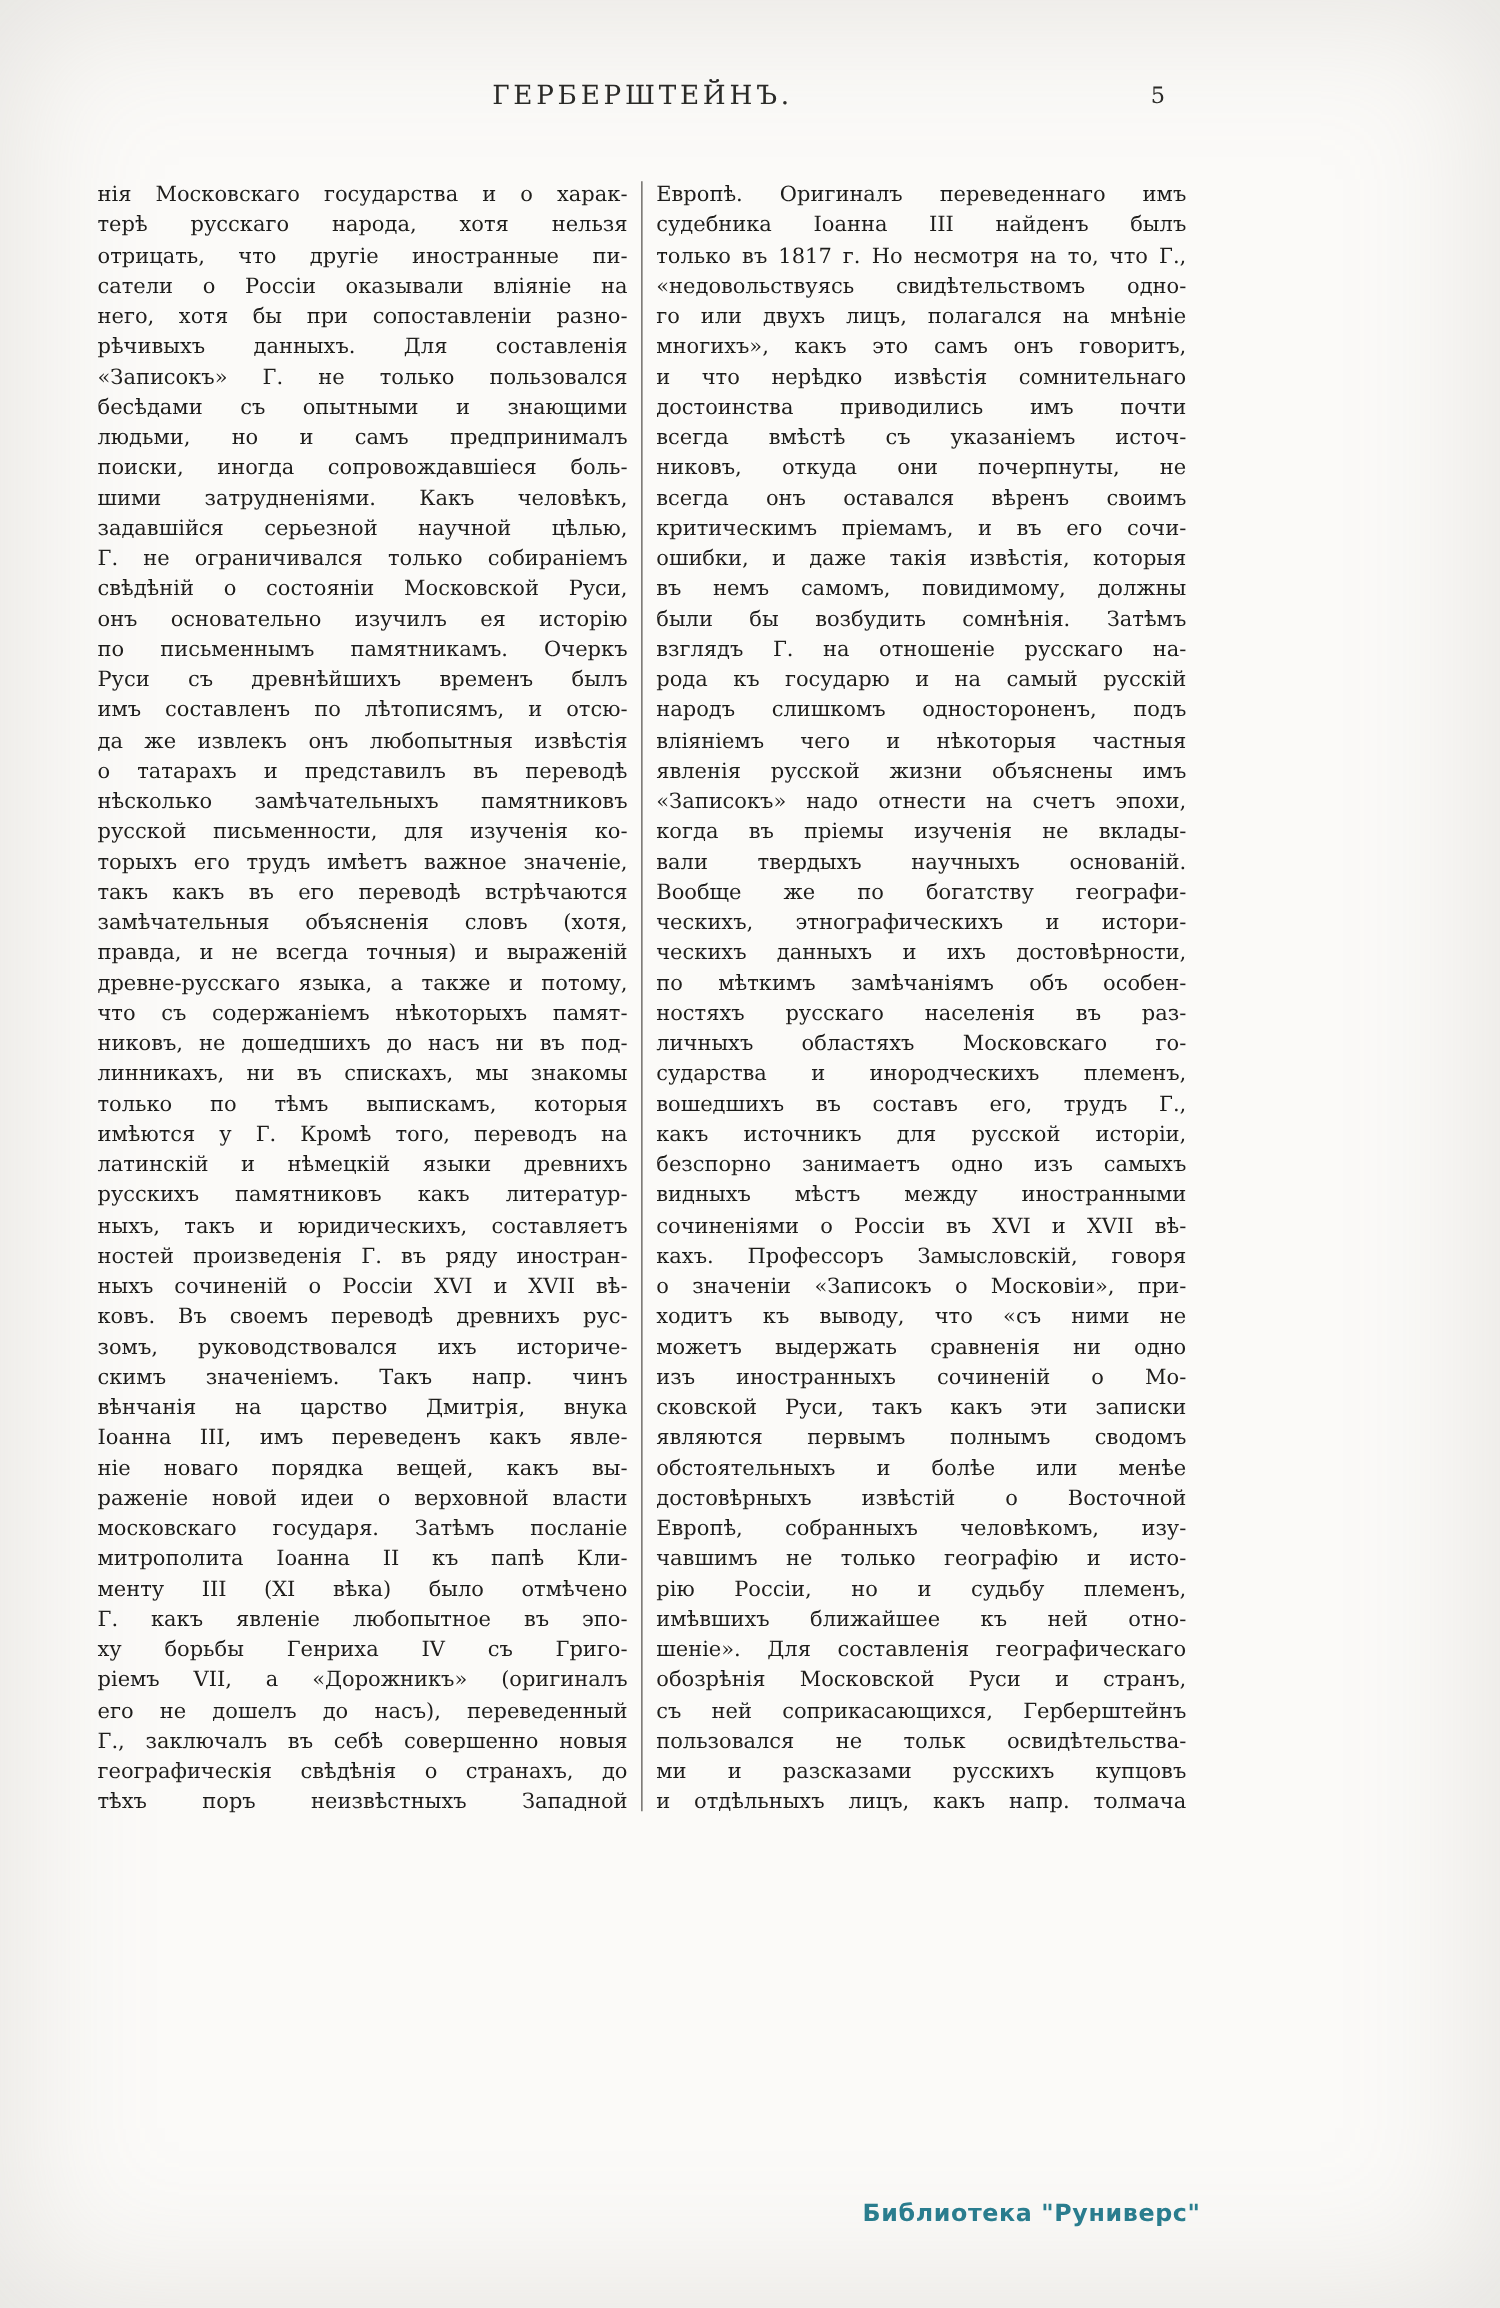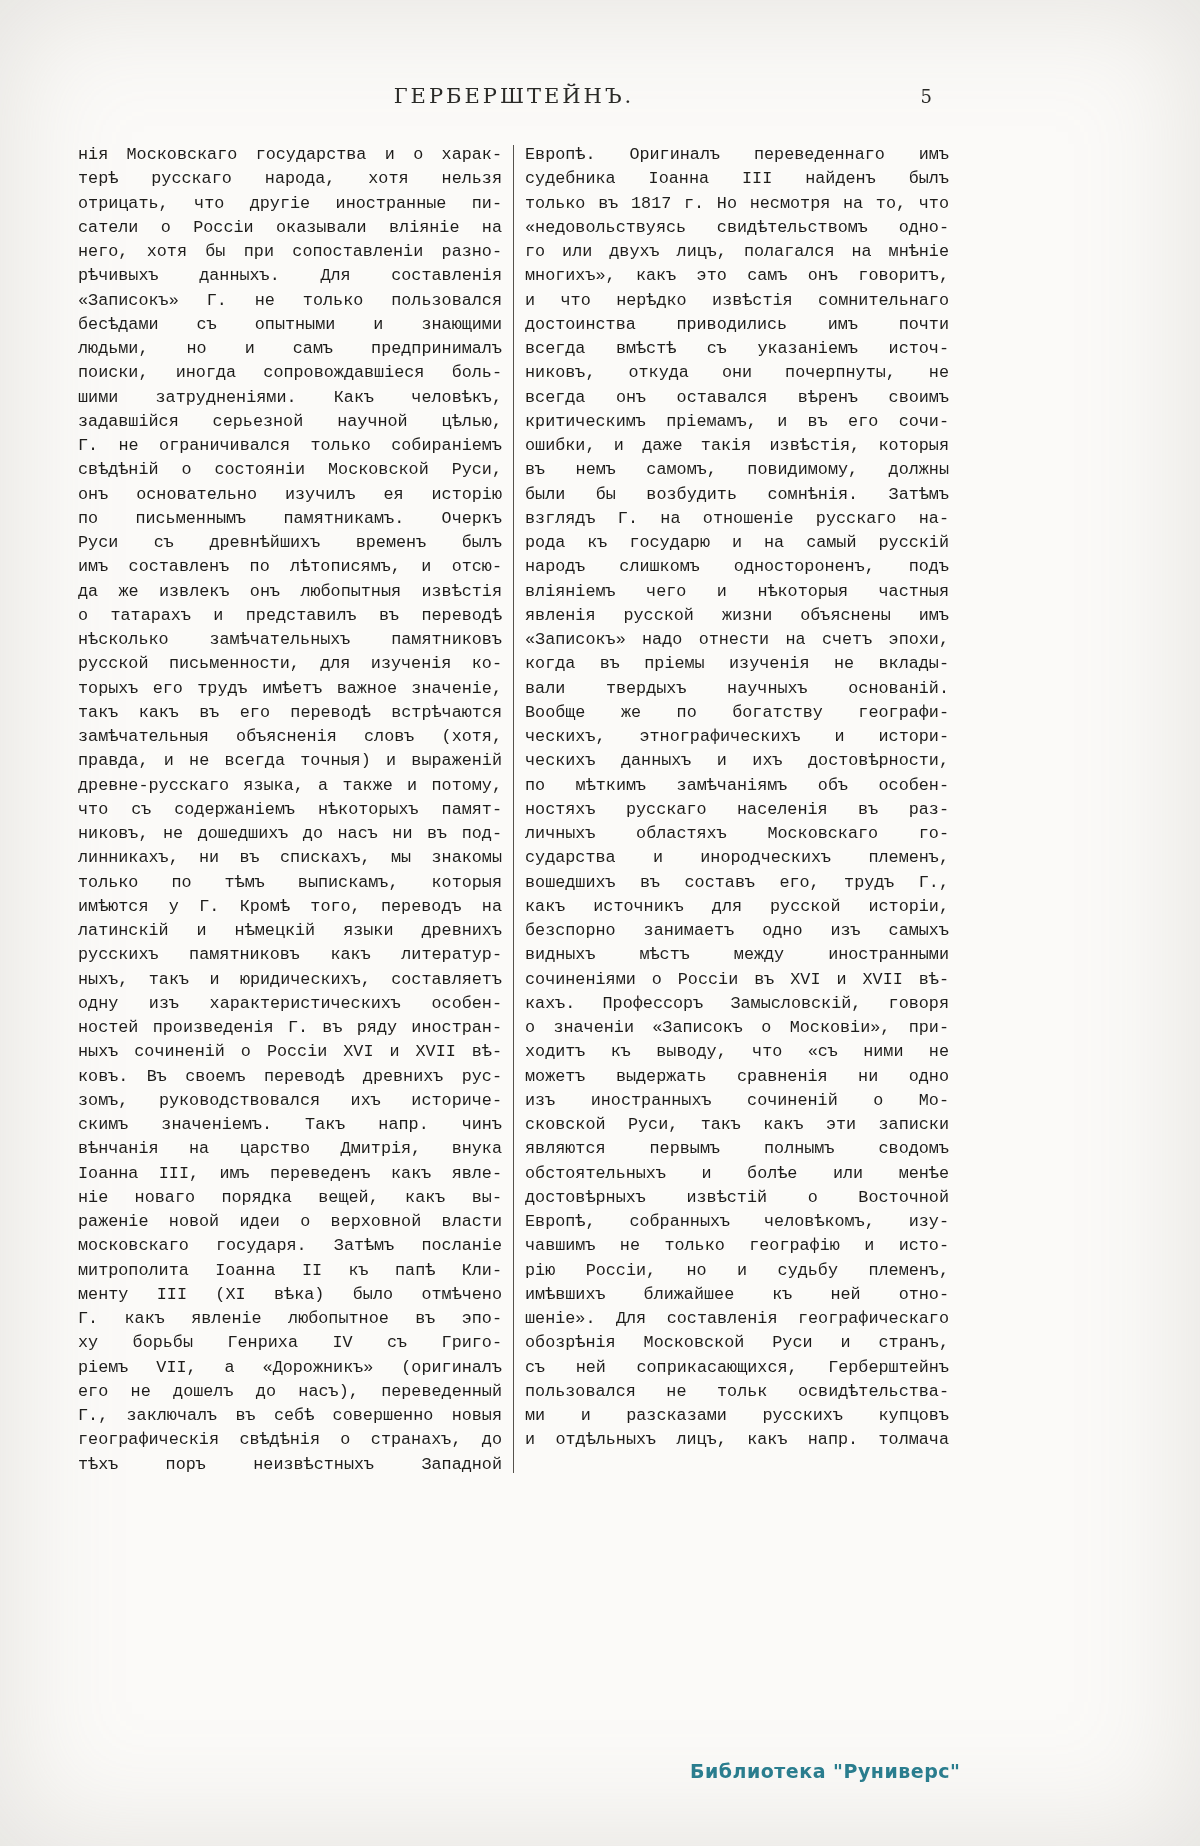--- a/index.html
+++ b/index.html
@@ -13,21 +13,21 @@
   }
   .page {
     position: absolute;
     inset: 0;
     background: #fbfaf8;
     box-shadow: inset 0 0 120px rgba(160,155,145,0.25);
   }
   .header {
     position: absolute;
     left: 78px;
-    top: 84px;
+    top: 64px;
     width: 872px;
     height: 30px;
   }
   .header-title {
     position: absolute;
     left: 0; right: 0;
     text-align: center;
     font-size: 21px;
     letter-spacing: 3px;
     color: #2a2a27;
@@ -40,21 +40,21 @@
     color: #2a2a27;
   }
   .columns {
     position: absolute;
     left: 78px;
     top: 143px;
     width: 872px;
     display: flex;
     align-items: stretch;
   }
-  .column { width: 424px; font-family: Liberation Mono, monospace; }
+  .column { width: 424px; }
   .column-divider {
     width: 1px;
     background: #55524d;
     margin: 2px 11px 4px 11px;
   }
   .text-line {
     font-size: 16.8px;
     line-height: 24.25px;
     height: 24.25px;
     color: #1e1d1b;
@@ -114,21 +114,20 @@
         <div class="text-line">правда, и не всегда точныя) и выраженій</div>
         <div class="text-line">древне-русскаго языка, а также и потому,</div>
         <div class="text-line">что съ содержаніемъ нѣкоторыхъ памят-</div>
         <div class="text-line">никовъ, не дошедшихъ до насъ ни въ под-</div>
         <div class="text-line">линникахъ, ни въ спискахъ, мы знакомы</div>
         <div class="text-line">только по тѣмъ выпискамъ, которыя</div>
         <div class="text-line">имѣются у Г. Кромѣ того, переводъ на</div>
         <div class="text-line">латинскій и нѣмецкій языки древнихъ</div>
         <div class="text-line">русскихъ памятниковъ какъ литератур-</div>
         <div class="text-line">ныхъ, такъ и юридическихъ, составляетъ</div>
-        <div class="text-line">одну изъ характеристическихъ особен-</div>
         <div class="text-line">ностей произведенія Г. въ ряду иностран-</div>
         <div class="text-line">ныхъ сочиненій о Россіи XVI и XVII вѣ-</div>
         <div class="text-line">ковъ. Въ своемъ переводѣ древнихъ рус-</div>
         <div class="text-line">зомъ, руководствовался ихъ историче-</div>
         <div class="text-line">скимъ значеніемъ. Такъ напр. чинъ</div>
         <div class="text-line">вѣнчанія на царство Дмитрія, внука</div>
         <div class="text-line">Іоанна III, имъ переведенъ какъ явле-</div>
         <div class="text-line">ніе новаго порядка вещей, какъ вы-</div>
         <div class="text-line">раженіе новой идеи о верховной власти</div>
         <div class="text-line">московскаго государя. Затѣмъ посланіе</div>

